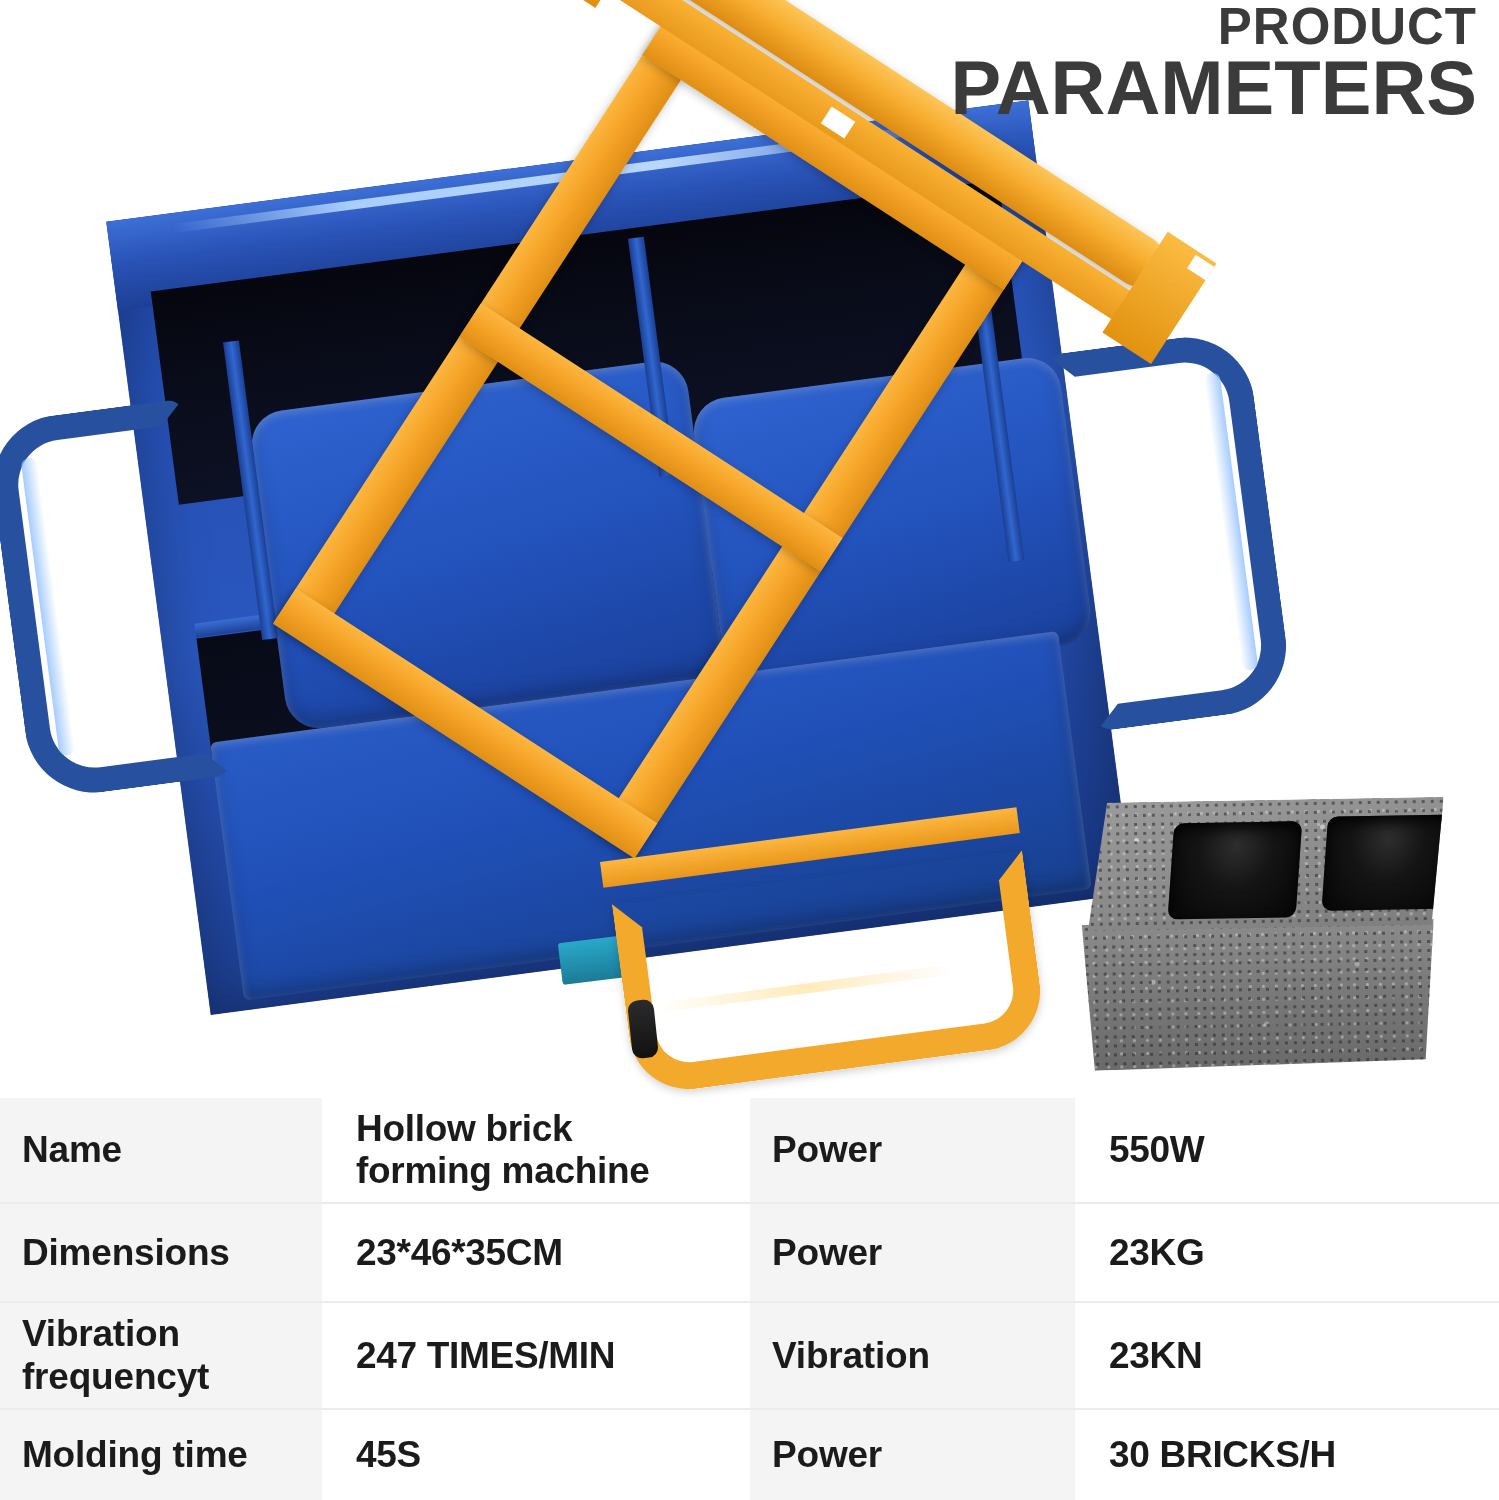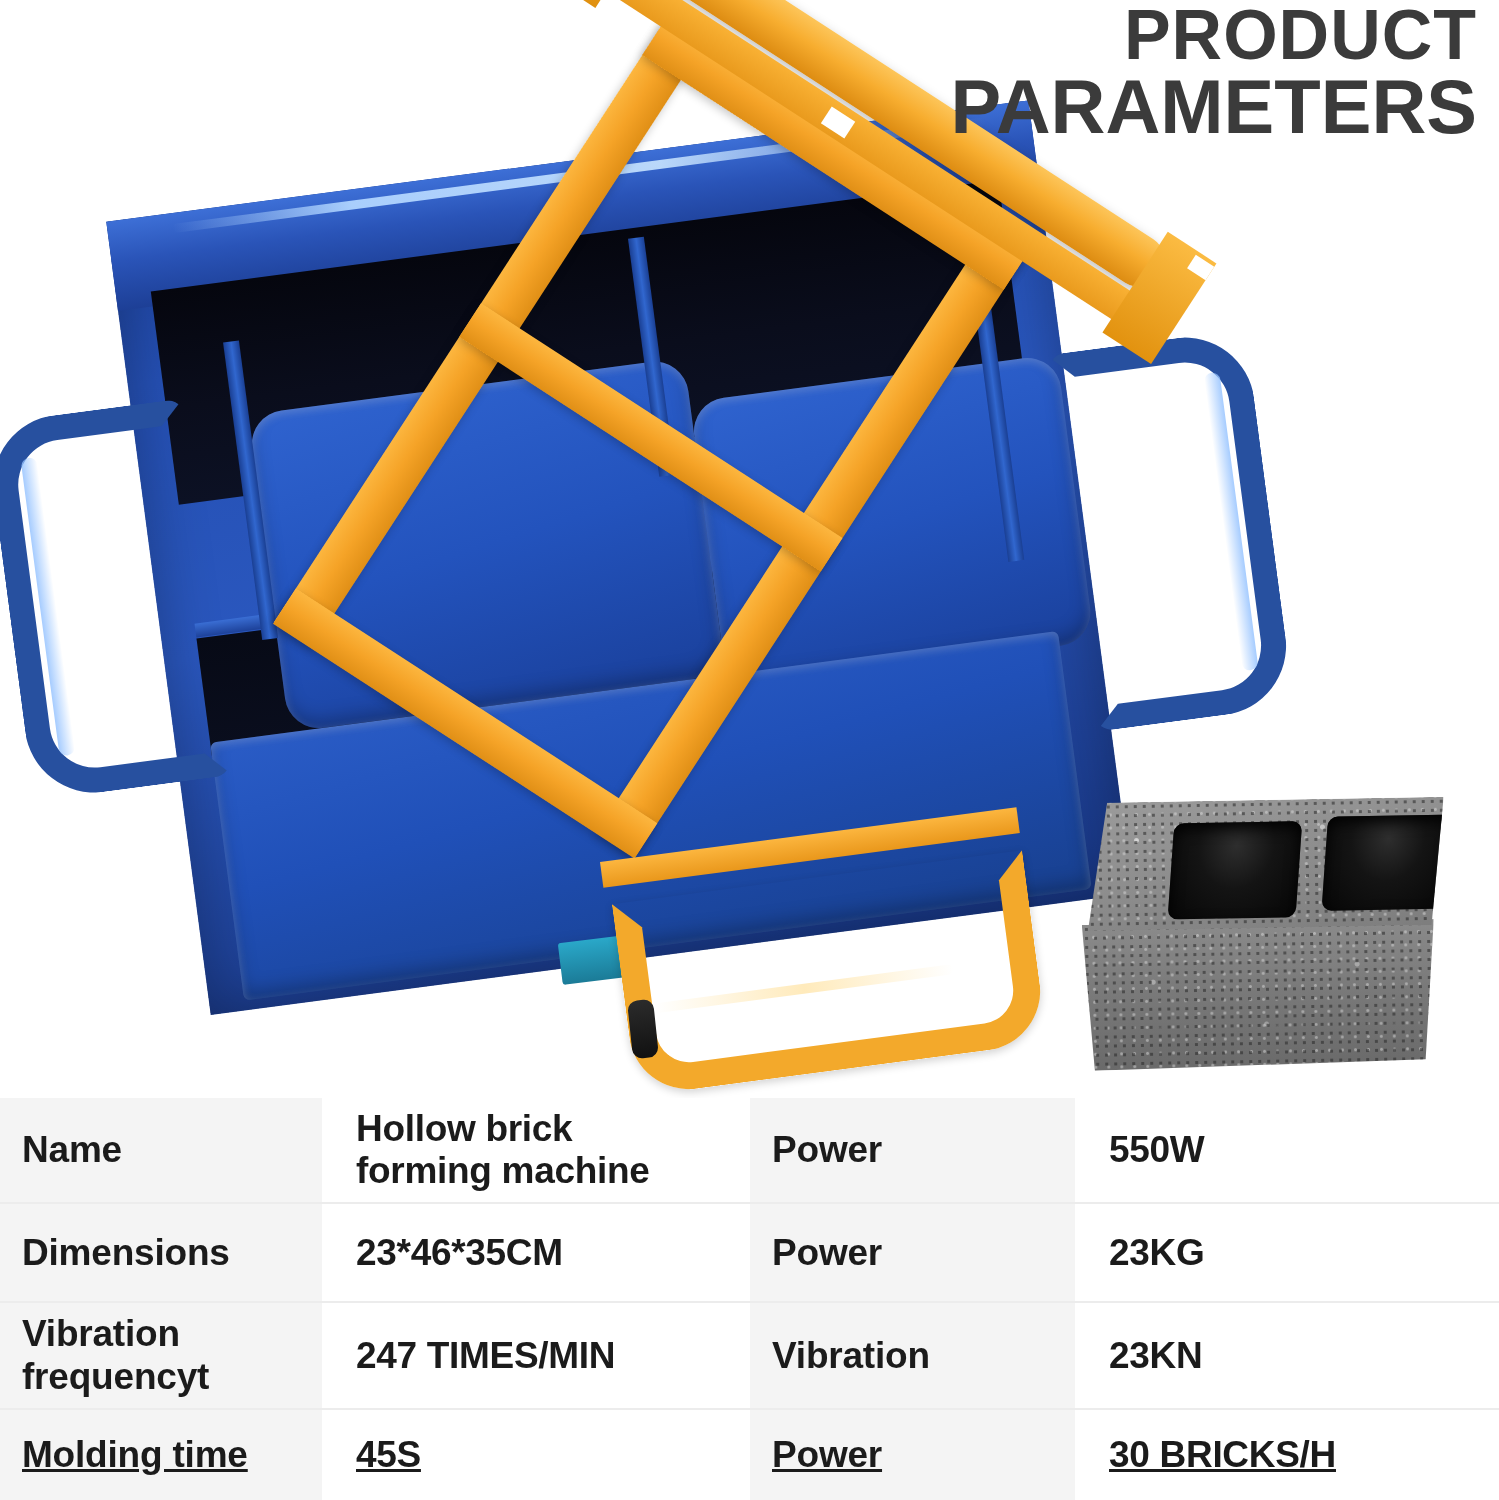--- a/index.html
+++ b/index.html
@@ -14,21 +14,21 @@
     position:absolute;left:0;top:0;width:1499px;height:1098px;
     background:#ffffff;overflow:hidden;
   }
 
   #title-block{
     position:absolute;right:22px;top:2px;width:760px;
     text-align:right;z-index:40;pointer-events:none;
   }
   #title-block .tline{
     display:block;color:#3b3b3b;font-weight:bold;
-    font-size:70px;line-height:0.97;letter-spacing:1px;
+    font-size:51px;line-height:0.97;letter-spacing:1px;
     font-family:"Liberation Sans","DejaVu Sans",sans-serif;
   }
   #title-block .tline.l2{font-size:76px;letter-spacing:0px;}
 
   
   #machine{
     position:absolute;left:70px;top:110px;width:1140px;height:900px;
     transform:rotate(-7.5deg);transform-origin:50% 50%;
   }
 
@@ -243,21 +243,21 @@
     line-height:1.12;
     border-bottom:2px solid #ececec;
   }
   #spec-table .cell.lbl{
     background:#f4f4f4;font-weight:bold;letter-spacing:-.2px;
   }
   #spec-table .cell.val{
     background:#ffffff;font-weight:bold;letter-spacing:-.3px;padding-left:34px;
   }
   #spec-table .cell.r0{border-top:none;}
-  #spec-table .cell.last{border-bottom:none;text-decoration:underline;}
+  #spec-table .cell.last{border-bottom:none;}
   #spec-table .two{line-height:1.14;}
 </style>
 </head>
 <body>
 
 <div id="hero">
 
   <div id="title-block">
     <span class="tline l1">PRODUCT</span>
     <span class="tline l2">PARAMETERS</span>

